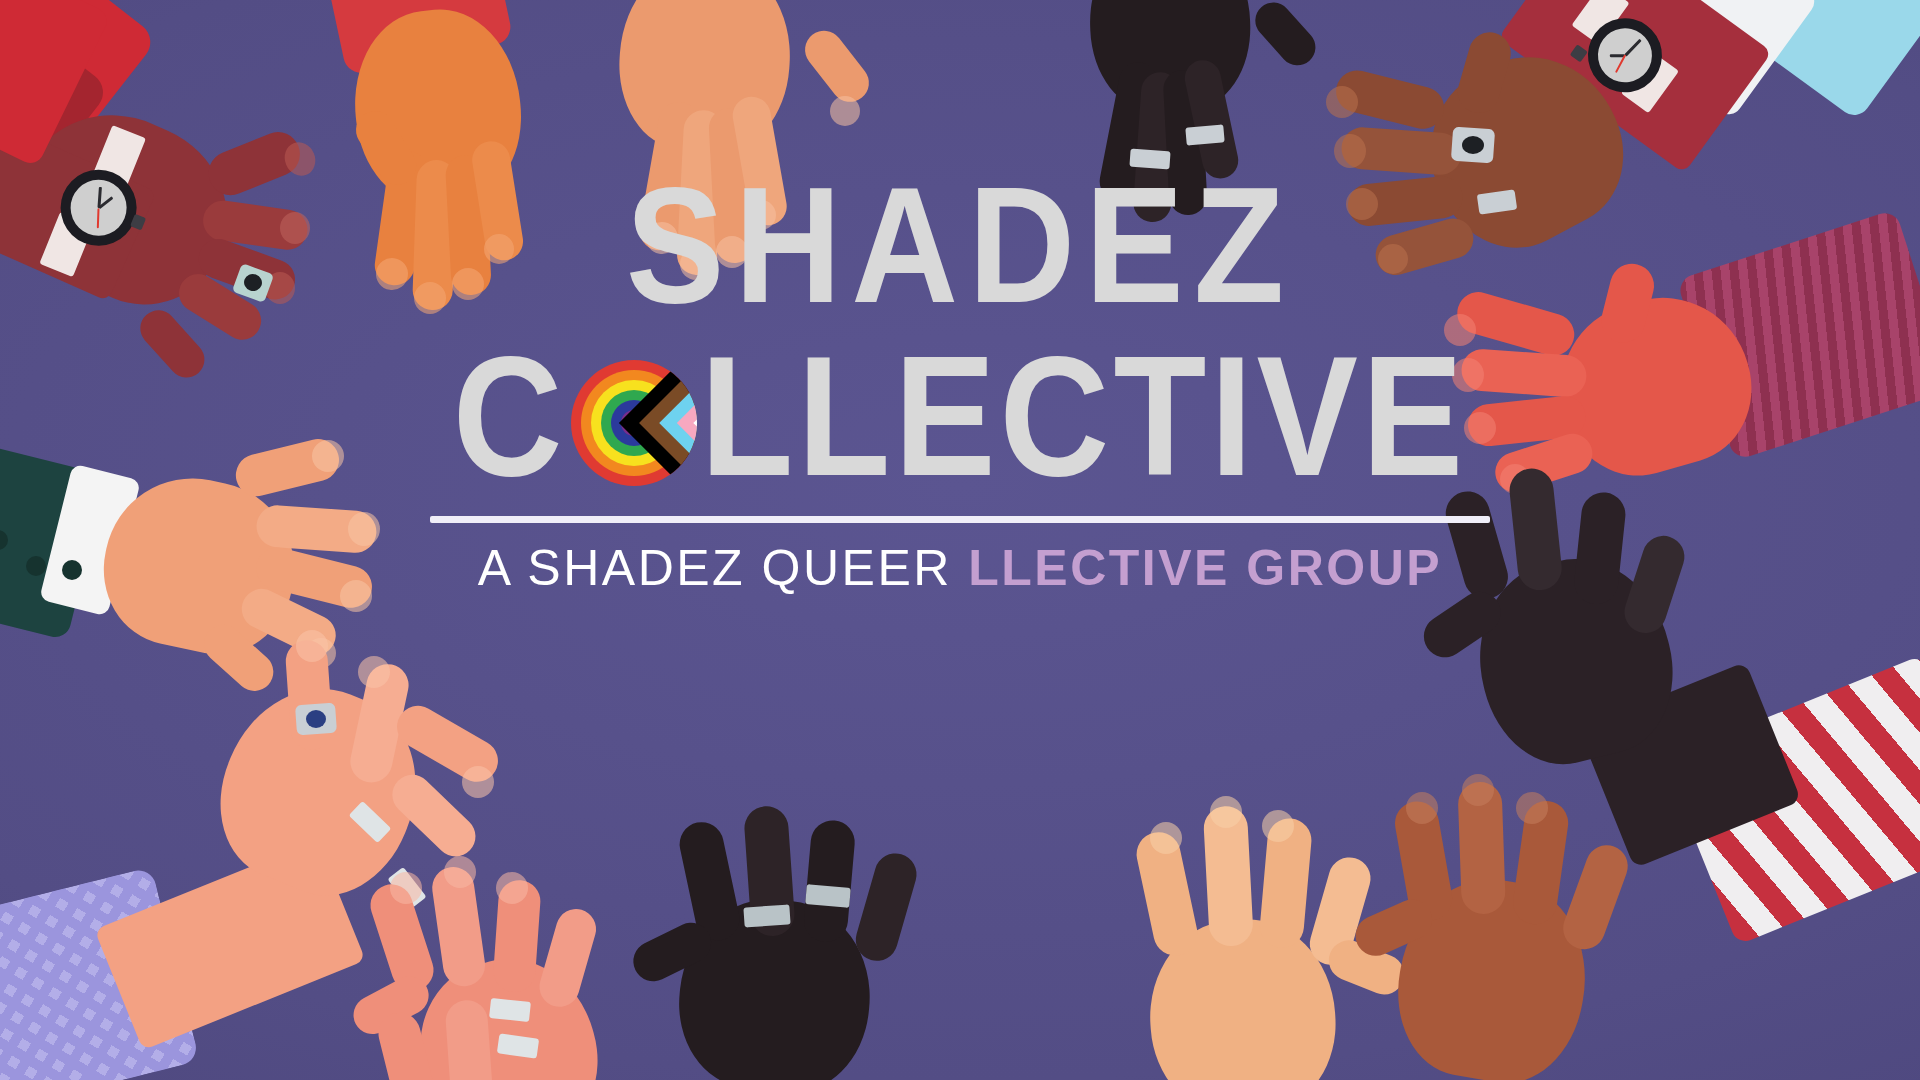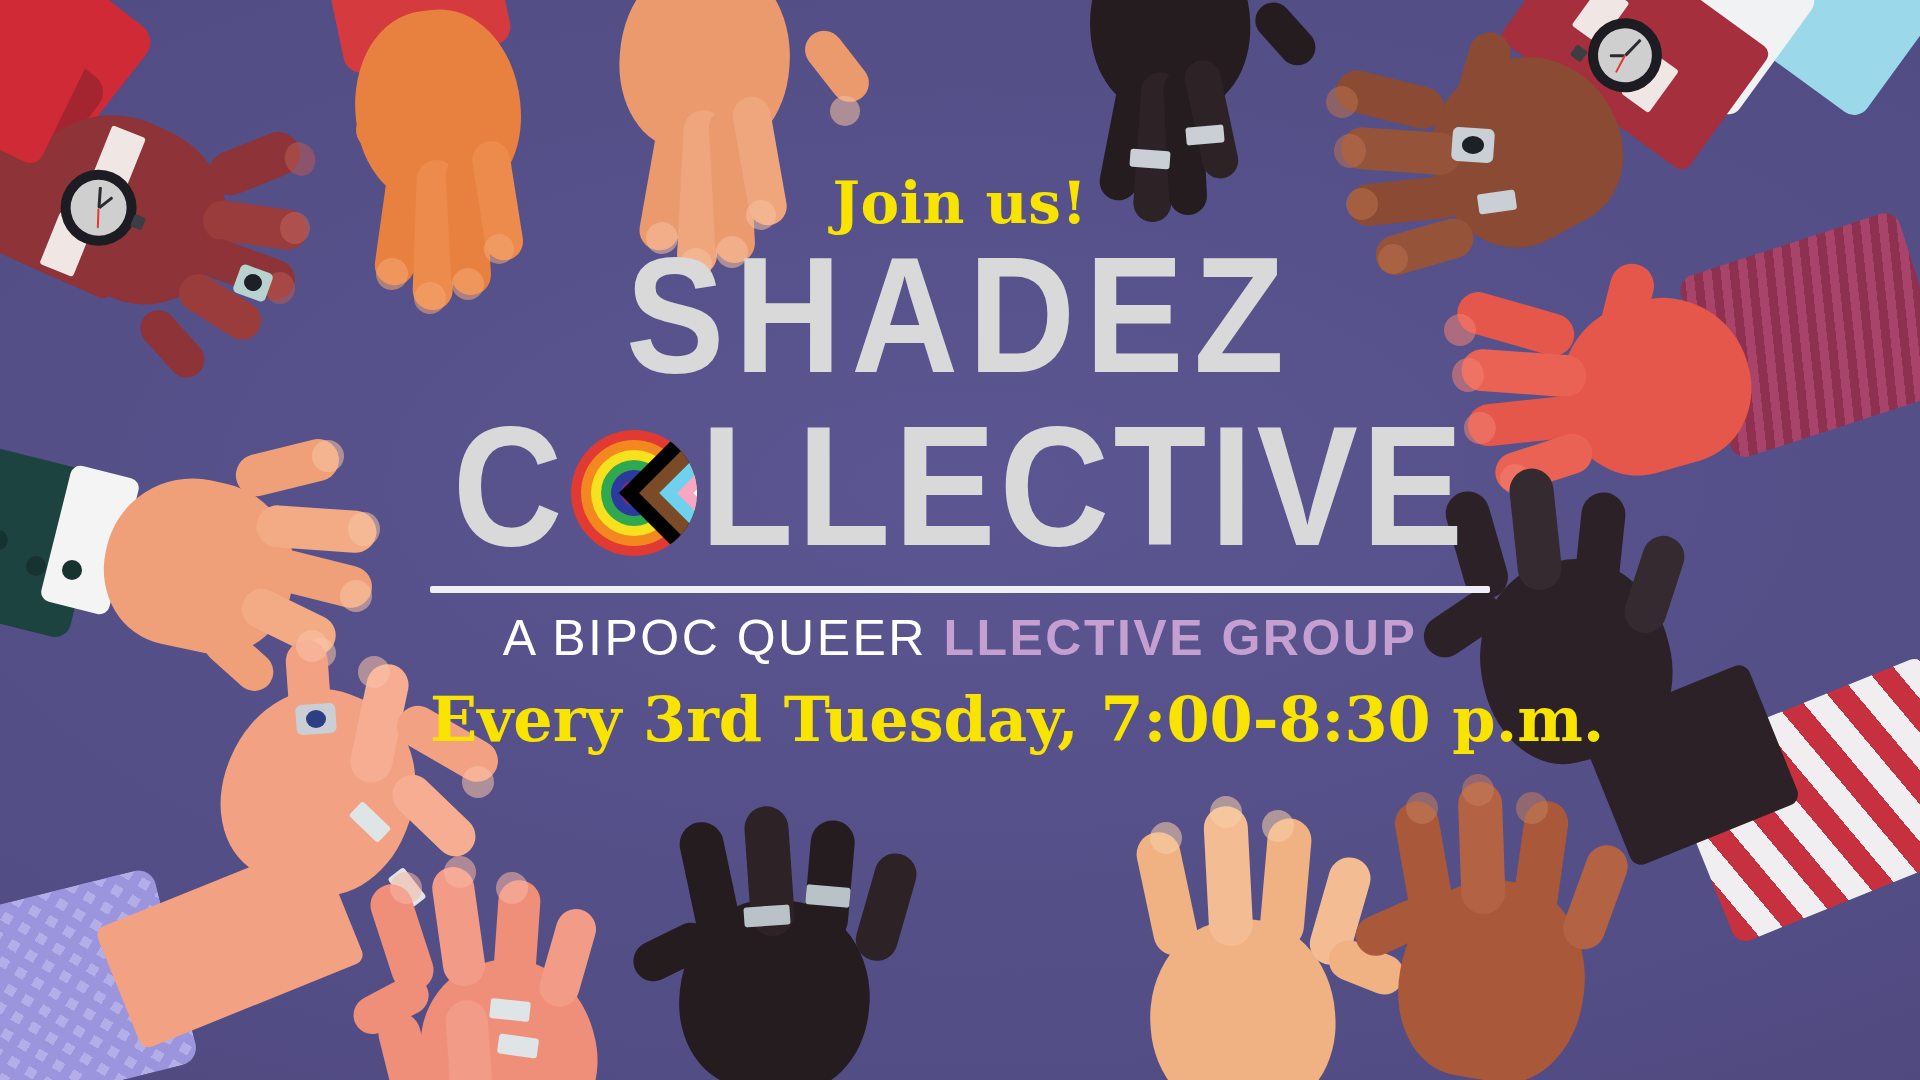--- a/index.html
+++ b/index.html
@@ -354,21 +354,20 @@
     <div>
       <div class="finger" style="position:absolute;left:400px;top:1010px;width:42px;height:110px;background:#ef8f7a;transform:rotate(-14deg);"></div>
       <div class="finger" style="position:absolute;left:452px;top:1000px;width:42px;height:110px;background:#f29c88;transform:rotate(-4deg);"></div>
       <div class="ring" style="position:absolute;left:498px;top:1036px;width:40px;height:20px;background:#dfe4e6;transform:rotate(8deg);"></div>
     </div>
 
   </div>
 
   <div id="lockup">
 
-    <div id="join">Join us!</div>
 
     <div id="shadez">SHADEZ</div>
 
     <div id="collective-row">
       <span class="coll-part">C</span>
 
       <span id="pride-o">
         <span class="ringlayer" style="inset:0;               background:#e03a32;"></span>
         <span class="ringlayer" style="inset:10px;            background:#f2881f;"></span>
         <span class="ringlayer" style="inset:20px;            background:#f7e11e;"></span>
@@ -390,20 +389,19 @@
           </g>
         </svg>
       </span>
 
       <span class="coll-part">LLECTIVE</span>
     </div>
 
     <div id="rule"></div>
 
     <div id="tagline">
-      <span class="thin">A BIPOC QUEER </span><span class="bold">LLECTIVE GROUP</span>
-    </div>
-
-    <div id="when">Every 3rd Tuesday, 7:00-8:30 p.m.</div>
+      <span class="thin">A SHADEZ QUEER </span><span class="bold">LLECTIVE GROUP</span>
+    </div>
+
 
   </div>
 
 </div>
 
 </body></html>

